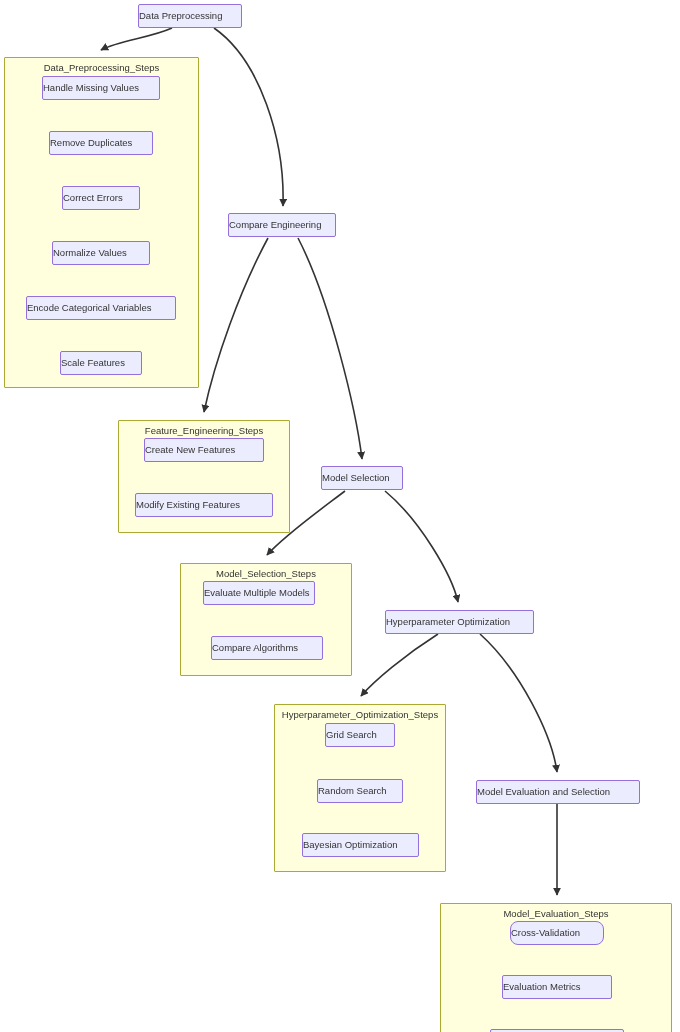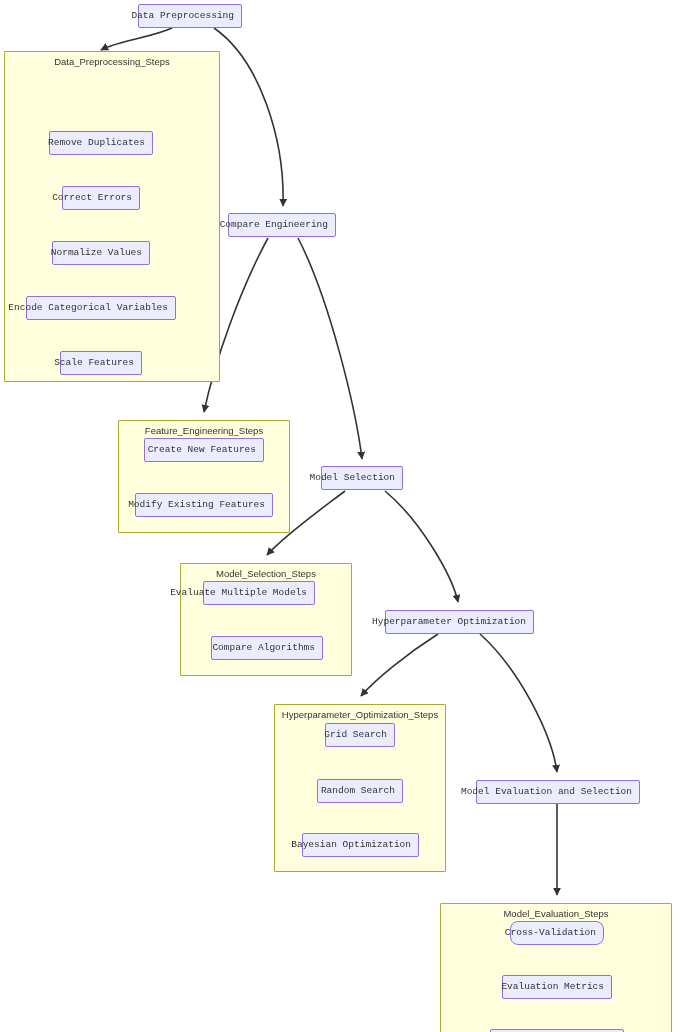--- a/index.html
+++ b/index.html
@@ -41,27 +41,26 @@
     white-space: nowrap;
   }
   .node {
     position: absolute;
     background: #ececff;
     border: 1px solid #9370db;
     border-radius: 2px;
     box-sizing: border-box;
     display: flex;
     align-items: center;
-    justify-content: flex-end;
+    justify-content: flex-start;
     color: #333333;
     font-size: 9.5px;
     line-height: 1;
     white-space: nowrap;
-    padding: 0 7px;
-    font-family: Liberation Mono, monospace;
+    padding: 0 0;
   }
 </style>
 </head>
 <body>
 
 <div id="canvas">
 
   <svg id="edges" viewBox="0 0 680 1032">
     <defs>
       <marker id="ah" viewBox="0 0 10 10" refX="9" refY="5" markerWidth="5" markerHeight="5" orient="auto-start-reverse">
@@ -99,21 +98,21 @@
       <path d="M 267 604 L 267 637"></path>
 
       <path d="M 360 746 L 360 780"></path>
       <path d="M 360 802 L 360 835"></path>
 
       <path d="M 557 944 L 557 977"></path>
       <path d="M 557 999 L 557 1029"></path>
     </g>
   </svg>
 
-  <div class="cluster" style="left:4px; top:51px; width:216px; height:331px;">
+  <div class="cluster" style="left:4px; top:57px; width:195px; height:331px;">
     <div class="cluster-label">Data_Preprocessing_Steps</div>
   </div>
 
   <div class="cluster" style="left:118px; top:420px; width:172px; height:113px;">
     <div class="cluster-label">Feature_Engineering_Steps</div>
   </div>
 
   <div class="cluster" style="left:180px; top:563px; width:172px; height:113px;">
     <div class="cluster-label">Model_Selection_Steps</div>
   </div>
@@ -139,20 +138,23 @@
   </div>
 
   <div class="node" style="left:476px; top:780px; width:164px; height:24px;">
     <span>Model Evaluation and Selection</span>
   </div>
 
   <div class="node" style="left:385px; top:610px; width:149px; height:24px;">
     <span>Hyperparameter Optimization</span>
   </div>
 
+  <div class="node" style="left:42px; top:76px; width:118px; height:24px;">
+    <span>Handle Missing Values</span>
+  </div>
 
   <div class="node" style="left:49px; top:131px; width:104px; height:24px;">
     <span>Remove Duplicates</span>
   </div>
 
   <div class="node" style="left:62px; top:186px; width:78px; height:24px;">
     <span>Correct Errors</span>
   </div>
 
   <div class="node" style="left:52px; top:241px; width:98px; height:24px;">

